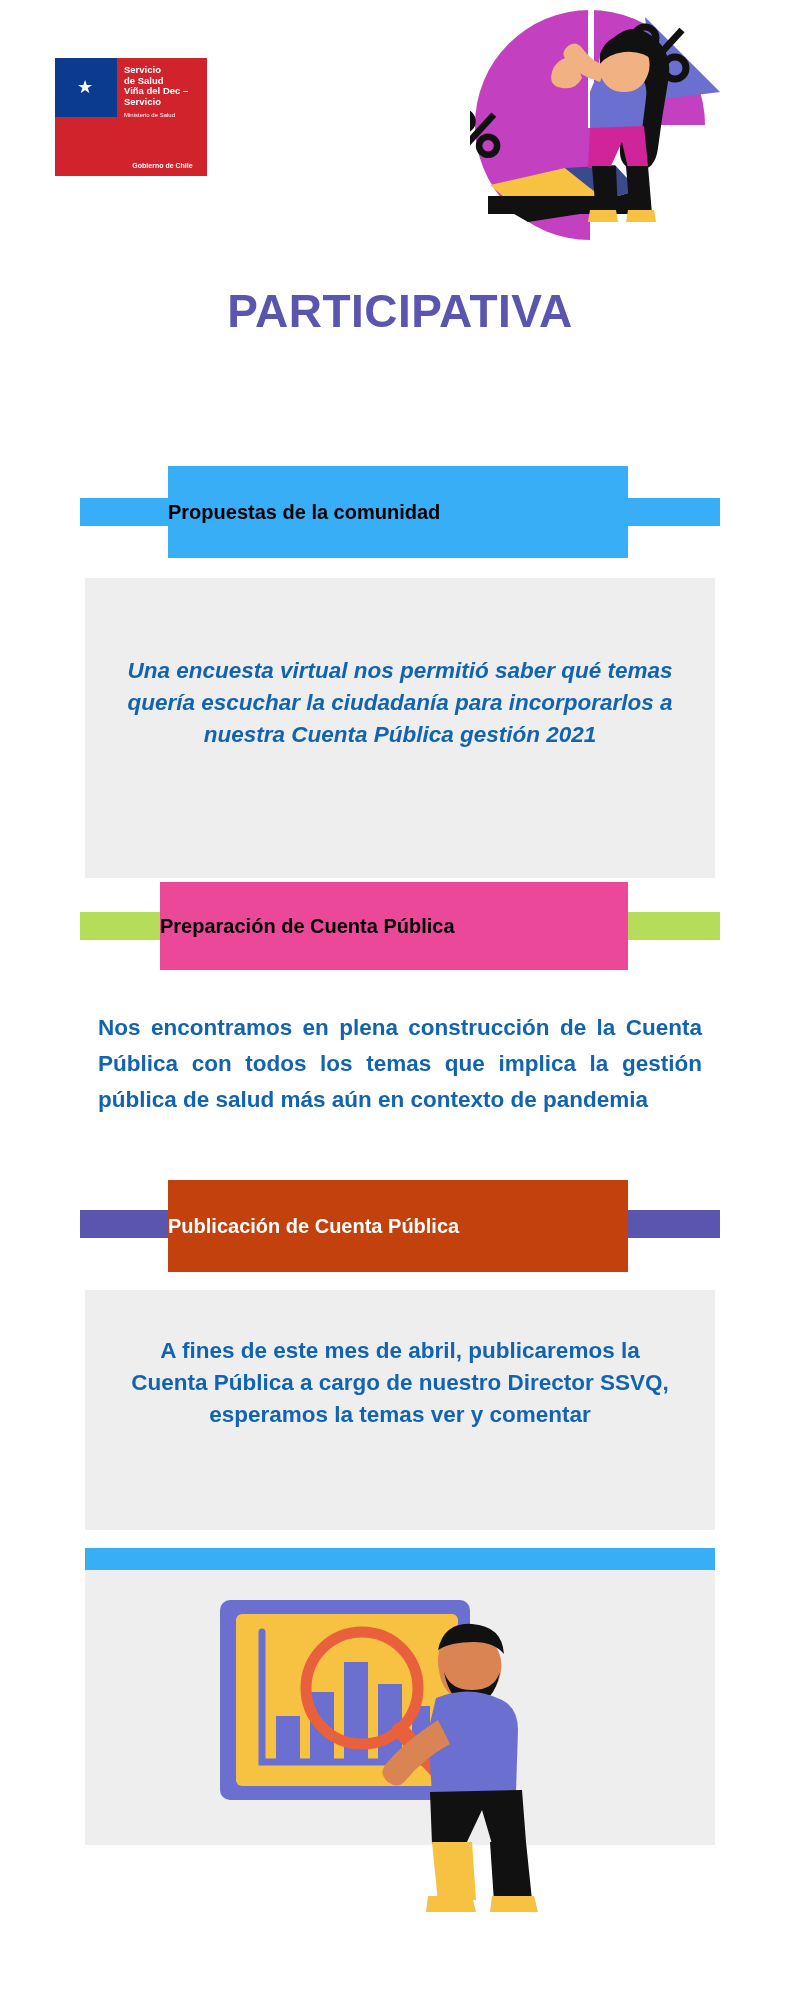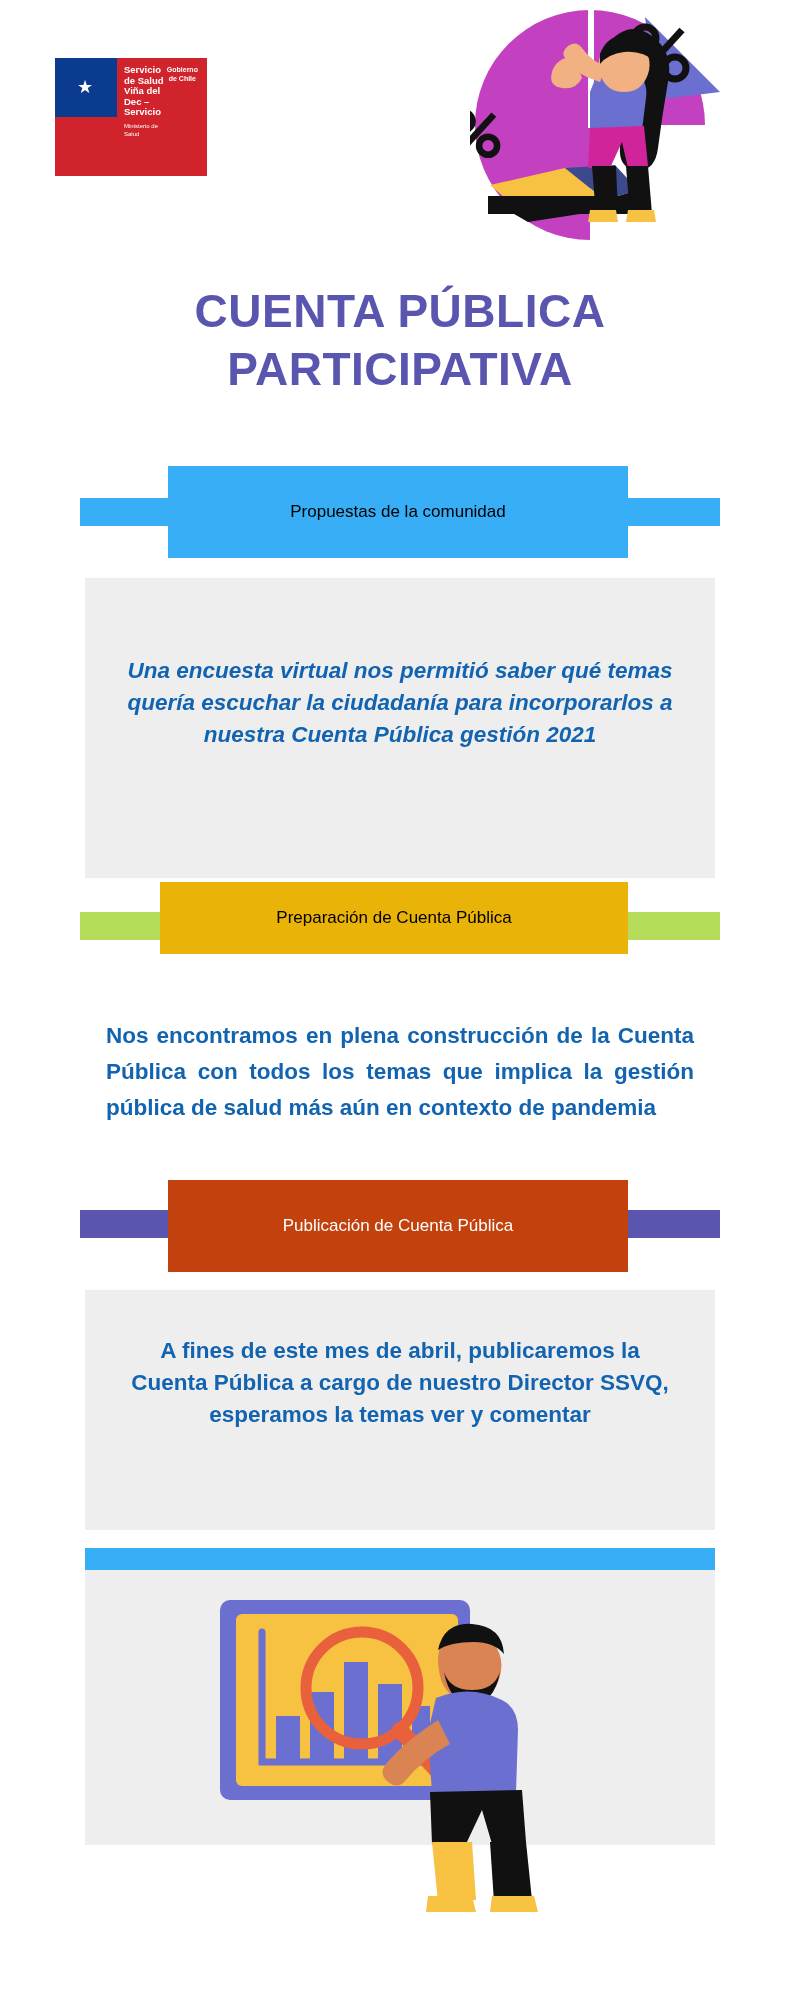--- a/index.html
+++ b/index.html
@@ -61,21 +61,21 @@
     width: 62px; height: 59px;
     background: #d0232b;
   }
   .logo-text {
     flex: 1 1 auto;
     background: #d0232b;
     color: #ffffff;
     padding: 7px 6px 4px 7px;
     box-sizing: border-box;
     display: flex;
-    flex-direction: row;
+    flex-direction: column;
     justify-content: space-between;
   }
   .logo-text .l1 {
     font-size: 9.5px;
     font-weight: bold;
     line-height: 10.5px;
     letter-spacing: 0px;
   }
   .logo-text .l2 {
     font-size: 6px;
@@ -115,23 +115,22 @@
 
   
   .band {
     position: absolute;
     height: 28px;
   }
   .banner {
     position: absolute;
     display: flex;
     align-items: center;
-    justify-content: center;
-    font-weight: normal;
-    font-size: 17px;
+    font-weight: bold;
+    font-size: 20px;
     text-align: center;
   }
 
   .band-1 { left: 80px; top: 498px; width: 640px; background: #37aef6; }
   .banner-1 {
     left: 168px; top: 466px; width: 460px; height: 92px;
     background: #37aef6; color: #000000;
   }
 
   .body-1 {
@@ -146,30 +145,30 @@
     left: 40px; top: 77px; width: 550px;
     text-align: center;
     color: #1263b0;
     font-weight: bold;
     font-size: 22.5px;
     line-height: 32px;
   }
 
   .band-2 { left: 80px; top: 912px; width: 640px; background: #b5dd59; }
   .banner-2 {
-    left: 160px; top: 882px; width: 468px; height: 72px;
-    background: #eab308; color: #000000;
+    left: 160px; top: 882px; width: 468px; height: 88px;
+    background: #ec4899; color: #000000;
   }
 
   .body-2 {
     position: absolute;
     left: 90px; top: 1002px; width: 620px;
   }
   .body-2 p {
-    margin: 16px;
+    margin: 8px;
     color: #1263b0;
     font-weight: bold;
     font-size: 22.5px;
     line-height: 36px;
     text-align: justify;
     text-align-last: left;
   }
 
   .band-3 { left: 80px; top: 1210px; width: 640px; background: #5a55ae; }
   .banner-3 {
@@ -273,21 +272,20 @@
         <path d="M122 166 l24 0 l2 48 l-22 2 z" fill="#111111"></path>
         <path d="M156 166 l22 0 l4 48 l-22 2 z" fill="#111111"></path>
 
         <path d="M120 210 l26 0 l2 12 l-30 0 z" fill="#f7c142"></path>
         <path d="M158 210 l26 0 l2 12 l-30 0 z" fill="#f7c142"></path>
       </g>
     </svg>
   </div>
 
   <div class="title">
-    <div>CUENTA PÚBLICA</div>
     <div>PARTICIPATIVA</div>
   </div>
 
   <div class="band band-1"></div>
   <div class="banner banner-1">
     <span>Propuestas de la comunidad</span>
   </div>
   <div class="body-1">
     <p>Una encuesta virtual nos permitió saber qué temas quería escuchar la ciudadanía para incorporarlos a nuestra Cuenta Pública gestión 2021</p>
   </div>

